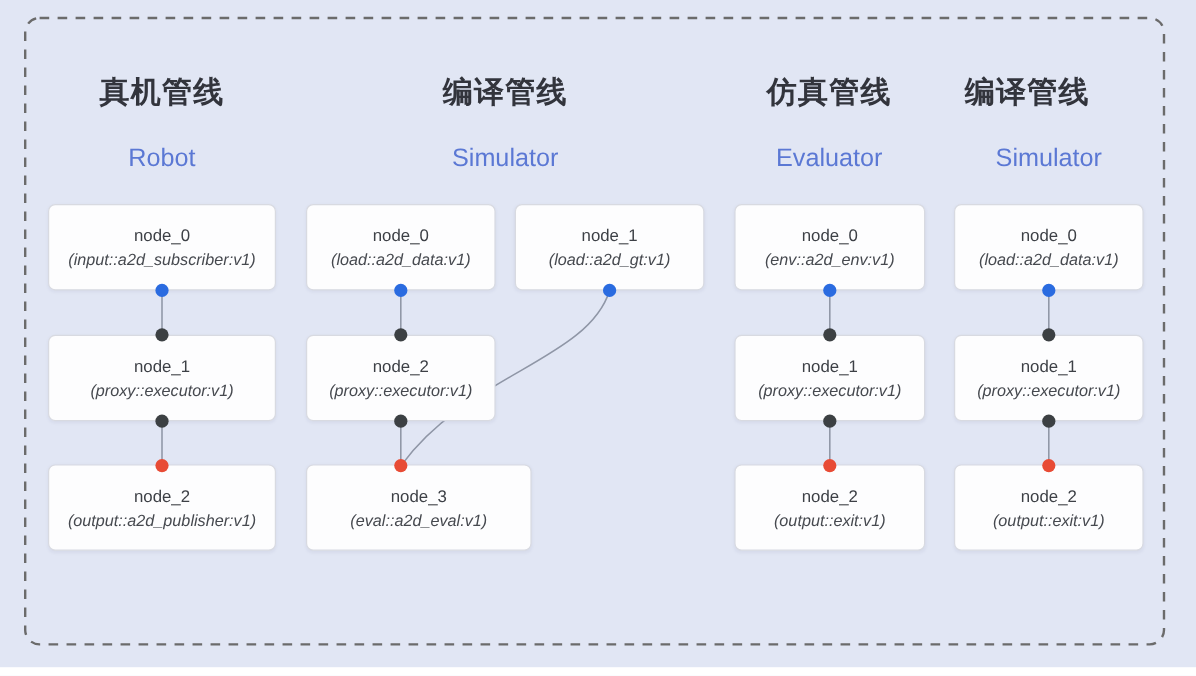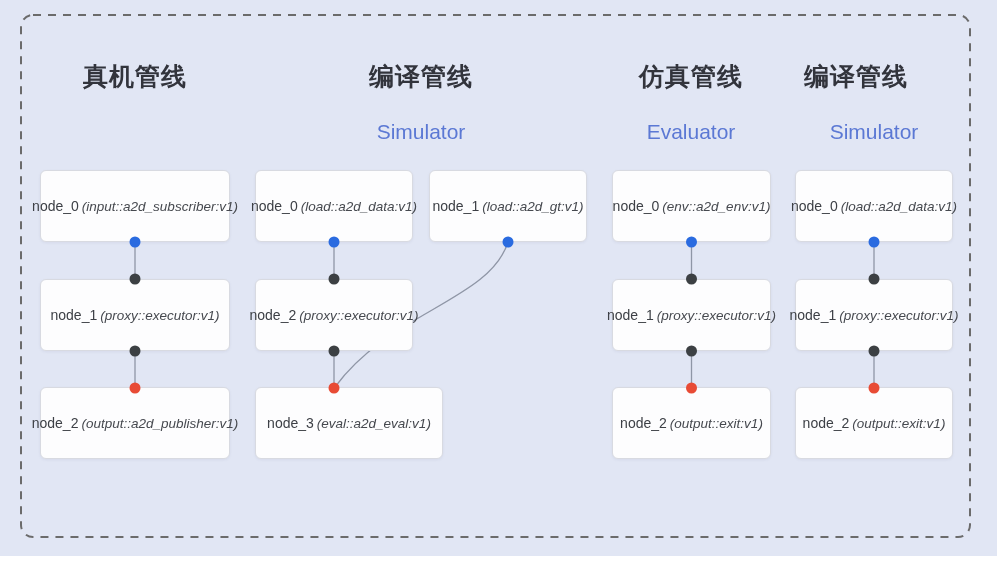--- a/index.html
+++ b/index.html
@@ -18,21 +18,21 @@
   .edge{fill:none;stroke:var(--edge);stroke-width:1.3;}
   .outer-rect{fill:none;stroke:var(--outer_border);stroke-width:2;stroke-dasharray:8 7;}
   .hs{fill:var(--handle_source);}
   .hm{fill:var(--handle_mid);}
   .ht{fill:var(--handle_target);}
   .title-zh{position:absolute;top:60px;width:240px;text-align:center;font-size:25px;
             font-weight:600;color:var(--title_zh);z-index:2;letter-spacing:1px;}
   .title-en{position:absolute;top:120px;width:240px;text-align:center;font-size:21px;
             font-weight:400;color:var(--title_en);z-index:2;}
   .node{position:absolute;height:72px;background:var(--node_bg);border:1px solid var(--node_border);
-        border-radius:6px;box-sizing:border-box;z-index:2;display:flex;flex-direction:row;
+        border-radius:6px;box-sizing:border-box;z-index:2;display:flex;flex-direction:column;
         justify-content:center;align-items:center;gap:3px;box-shadow:0 1px 3px rgba(30,40,80,0.06);}
   .node-name{font-size:14px;font-weight:500;color:var(--node_text);line-height:18px;white-space:nowrap;}
   .node-type{font-size:13.5px;font-weight:400;color:var(--node_subtext);line-height:17px;white-space:nowrap;font-style:italic;}
 </style>
 </head>
 <body>
 
 <div class="screen">
   <div class="panel"></div>
 
@@ -48,20 +48,21 @@
     <path class="edge" d="M508 242 C 490 300 390 312 335 387"></path>
 
     <path class="edge" d="M691.5 242 L691.5 279"></path>
     <path class="edge" d="M691.5 351 L691.5 388"></path>
 
     <path class="edge" d="M874 242 L874 279"></path>
     <path class="edge" d="M874 351 L874 388"></path>
   </svg>
 
   <div class="title-zh" style="left:15px">真机管线</div>
+  <div class="title-en" style="left:15px">Robot</div>
   <div class="title-zh" style="left:301px">编译管线</div>
   <div class="title-en" style="left:301px">Simulator</div>
   <div class="title-zh" style="left:571px">仿真管线</div>
   <div class="title-en" style="left:571px">Evaluator</div>
   <div class="title-zh" style="left:736px">编译管线</div>
   <div class="title-en" style="left:754px">Simulator</div>
 
   <div class="node" style="left:40px;top:170px;width:190px">
     <div class="node-name">node_0</div>
     <div class="node-type">(input::a2d_subscriber:v1)</div>

